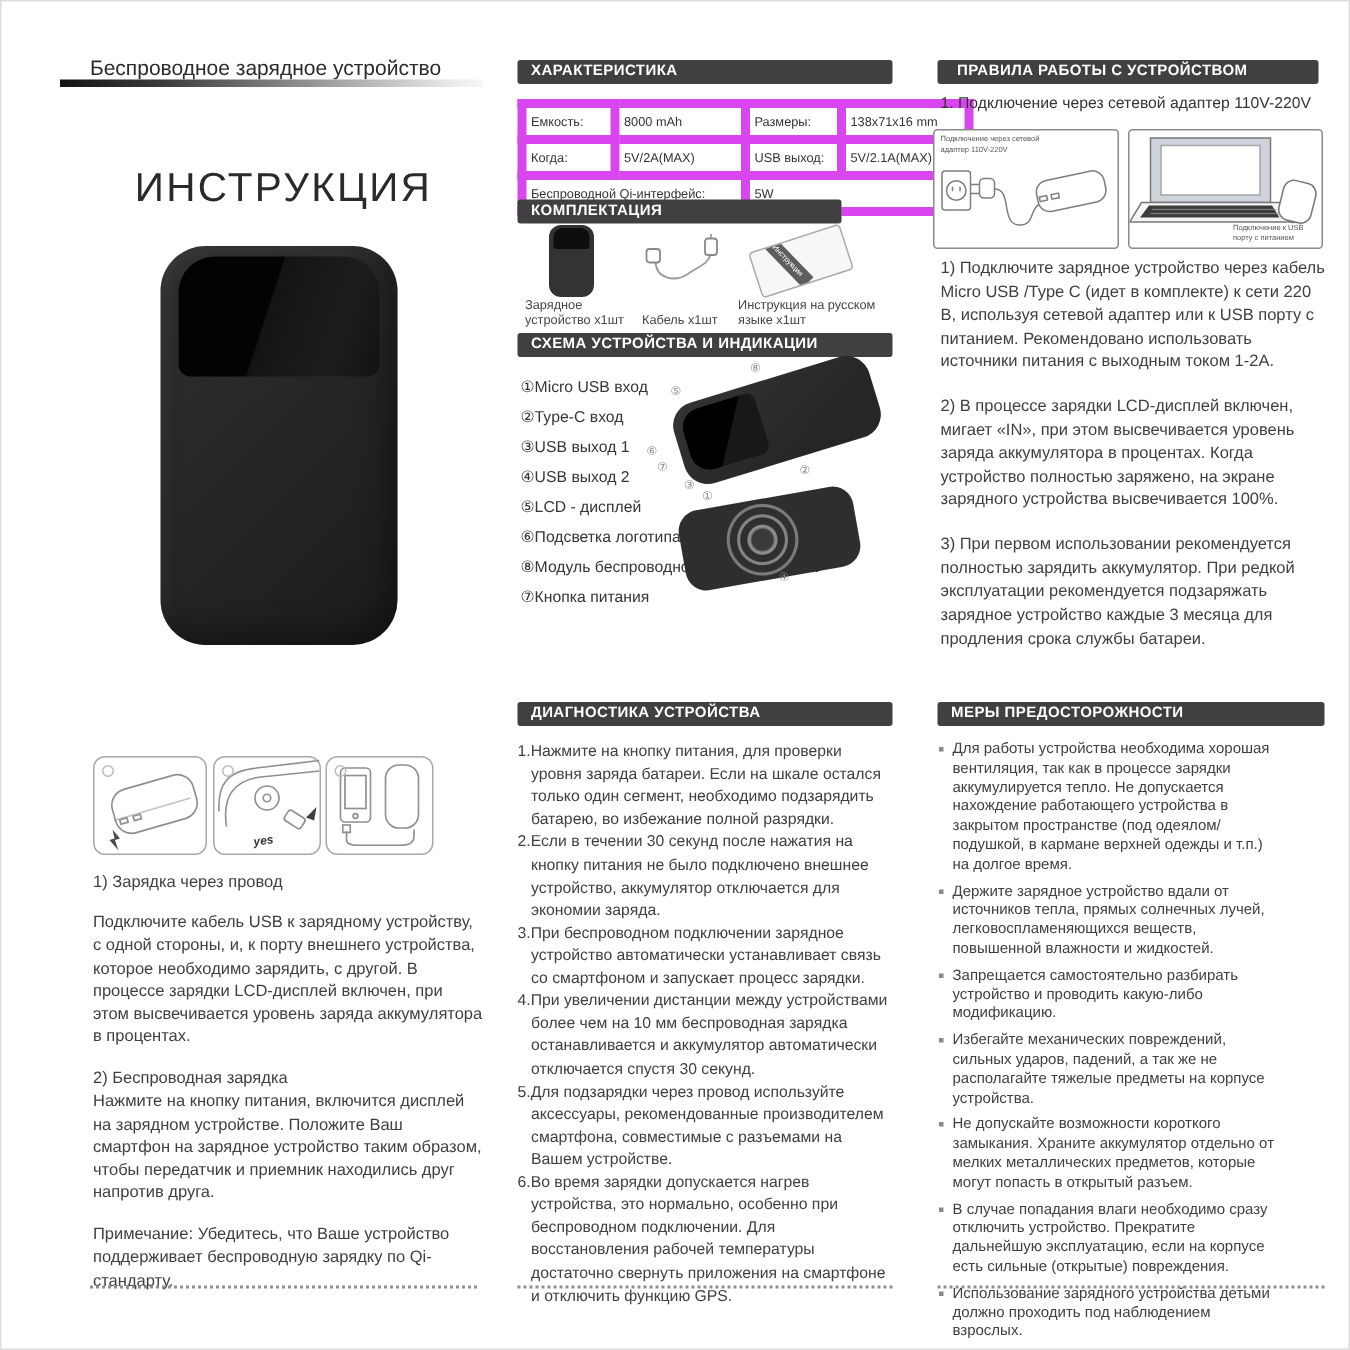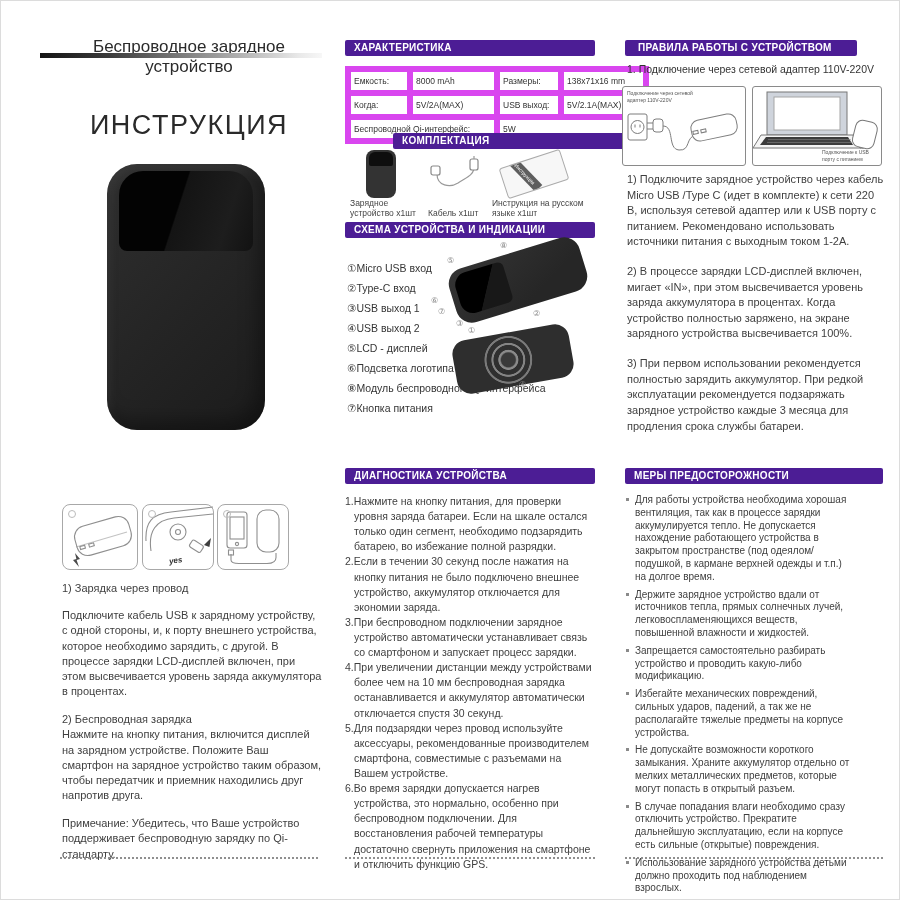--- a/index.html
+++ b/index.html
@@ -2,26 +2,26 @@
 <html><head>
 <meta charset="utf-8">
 <style>
   html,body{margin:0;padding:0;background:#fff;}
   .page{position:relative;width:900px;height:900px;background:#ffffff;overflow:hidden;
         font-family:"Liberation Sans",sans-serif;color:#3f3f3f;
         box-shadow:inset 0 0 0 1px #dcdcdc;}
   .abs{position:absolute;}
 
   
-  .sec-hdr{position:absolute;height:16px;background:#4c1d95;color:#fff;font-size:10px;
+  .sec-hdr{position:absolute;height:16px;background:#404040;color:#fff;font-size:10px;
            font-weight:bold;line-height:16px;padding-left:9px;letter-spacing:.3px;
            border-radius:2px;box-sizing:border-box;}
 
   
-  .brand-line{left:60px;top:37px;width:258px;text-align:center;font-size:17px;color:#2b2b2b;}
+  .brand-line{left:48px;top:37px;width:258px;text-align:center;font-size:14px;color:#2b2b2b;}
   .grad-bar{left:40px;top:53px;width:282px;height:5px;
             background:linear-gradient(90deg,#141414,#3c3c3c 25%,#9a9a9a 62%,#e9e9e9 92%,#f7f7f7);}
   .doc-title{left:60px;top:110px;width:258px;text-align:center;font-size:27px;
              letter-spacing:1.5px;color:#2a2a2a;}
   .product-photo{left:107px;top:164px;width:158px;height:266px;border-radius:30px;
                  background:linear-gradient(135deg,#2f2f2f,#242424 55%,#1c1c1c);
                  box-shadow:inset -8px -10px 18px rgba(0,0,0,.35), inset 4px 6px 10px rgba(255,255,255,.05);}
   .pb-screen{position:absolute;top:7px;left:12px;right:12px;height:80px;
              border-radius:24px 24px 8px 8px;
              background:linear-gradient(108deg,#030303 44%,#141414 45%,#1d1d1d 78%,#121212);}
@@ -46,21 +46,21 @@
   .pk-caption{margin-top:auto;font-size:8.5px;line-height:1.2;color:#454545;}
   .pk-bank-icon{width:30px;height:48px;border-radius:8px;background:#333;position:relative;margin-left:16px;}
   .pk-bank-icon::before{content:"";position:absolute;top:2px;left:3px;right:3px;height:14px;
                         border-radius:6px 6px 2px 2px;background:#0e0e0e;}
   .booklet{position:relative;width:62px;height:30px;margin:8px 0 0 10px;transform:rotate(-18deg);
            border:1px solid #aaa;border-radius:3px;background:#f7f7f7;overflow:hidden;}
   .booklet-band{position:absolute;left:18px;top:-8px;width:40px;height:10px;background:#5e5e5e;
                 color:#fff;font-size:5px;line-height:10px;text-align:center;
                 transform:rotate(64deg);transform-origin:left top;}
 
-  .schema-list{position:absolute;left:347px;top:262px;width:250px;}
+  .schema-list{position:absolute;left:347px;top:251px;width:250px;}
   .schema-list div{height:20px;font-size:10.5px;color:#353535;}
 
   .schema-figs{position:absolute;left:440px;top:238px;width:160px;height:180px;}
   .fig-a{position:absolute;left:10px;top:14px;width:136px;height:56px;border-radius:16px;
          background:linear-gradient(150deg,#343434,#262626 70%);transform:rotate(-17deg);}
   .fig-a-screen{position:absolute;left:6px;top:5px;width:52px;height:42px;border-radius:13px 6px 6px 13px;
                 background:linear-gradient(120deg,#000 55%,#181818 56%);}
   .fig-b{position:absolute;left:14px;top:94px;width:118px;height:54px;border-radius:14px;
          transform:rotate(-10deg);
          background:radial-gradient(circle at 46% 50%,#3a3a3a 10%,#8a8a8a 12% 14%,#2f2f2f 15% 21%,
@@ -173,21 +173,21 @@
       <td>USB выход:</td>
       <td>5V/2.1A(MAX)</td>
     </tr>
     <tr>
       <td colspan="2">Беспроводной Qi-интерфейс:</td>
       <td colspan="2">5W</td>
     </tr>
   </tbody>
     </table>
 
-  <div class="sec-hdr" style="left:345px;top:133px;width:234px;margin-left:48px;">КОМПЛЕКТАЦИЯ</div>
+  <div class="sec-hdr" style="left:345px;top:133px;width:216px;">КОМПЛЕКТАЦИЯ</div>
 
   <div class="pk-item" style="left:350px;width:76px;">
     <div class="pk-bank-icon"></div>
     <div class="pk-caption">Зарядное устройство x1шт</div>
   </div>
   <div class="pk-item" style="left:428px;width:60px;">
     <svg width="56" height="40" viewBox="0 0 56 40" style="margin-top:6px;">
       <g fill="none" stroke="#999" stroke-width="1.2">
         <path d="M9 18 C9 30 22 32 30 27 C39 21 44 20 46 13"></path>
         <rect x="3" y="10" width="9" height="9" rx="2" fill="#fff" stroke="#888"></rect>
@@ -238,21 +238,21 @@
 
   <div class="diag-list">
     <div>1.Нажмите на кнопку питания, для проверки уровня заряда батареи. Если на шкале остался только один сегмент, необходимо подзарядить батарею, во избежание полной разрядки.</div>
     <div>2.Если в течении 30 секунд после нажатия на кнопку питания не было подключено внешнее устройство, аккумулятор отключается для экономии заряда.</div>
     <div>3.При беспроводном подключении зарядное устройство автоматически устанавливает связь со смартфоном и запускает процесс зарядки.</div>
     <div>4.При увеличении дистанции между устройствами более чем на 10 мм беспроводная зарядка останавливается и аккумулятор автоматически отключается спустя 30 секунд.</div>
     <div>5.Для подзарядки через провод используйте аксессуары, рекомендованные производителем смартфона, совместимые с разъемами на Вашем устройстве.</div>
     <div>6.Во время зарядки допускается нагрев устройства, это нормально, особенно при беспроводном подключении. Для восстановления рабочей температуры достаточно свернуть приложения на смартфоне и отключить функцию GPS.</div>
   </div>
 
-  <div class="sec-hdr" style="left:625px;top:40px;width:232px;padding-left:13px;">ПРАВИЛА РАБОТЫ С УСТРОЙСТВОМ</div>
+  <div class="sec-hdr" style="left:625px;top:40px;width:254px;padding-left:13px;">ПРАВИЛА РАБОТЫ С УСТРОЙСТВОМ</div>
 
   <div class="abs rules-sub">1. Подключение через сетевой адаптер 110V-220V</div>
 
   <div class="rfig rfig1">
     <span class="rfig-cap1">Подключение через сетевой адаптер 110V-220V</span>
     <svg width="122" height="78" viewBox="0 0 122 78">
       <g fill="none" stroke="#7d7d7d" stroke-width="1">
         <rect x="5" y="27" width="19" height="26" rx="2"></rect>
         <circle cx="14.5" cy="40" r="6.5"></circle>
         <line x1="12" y1="37.5" x2="12" y2="40.5"></line>

